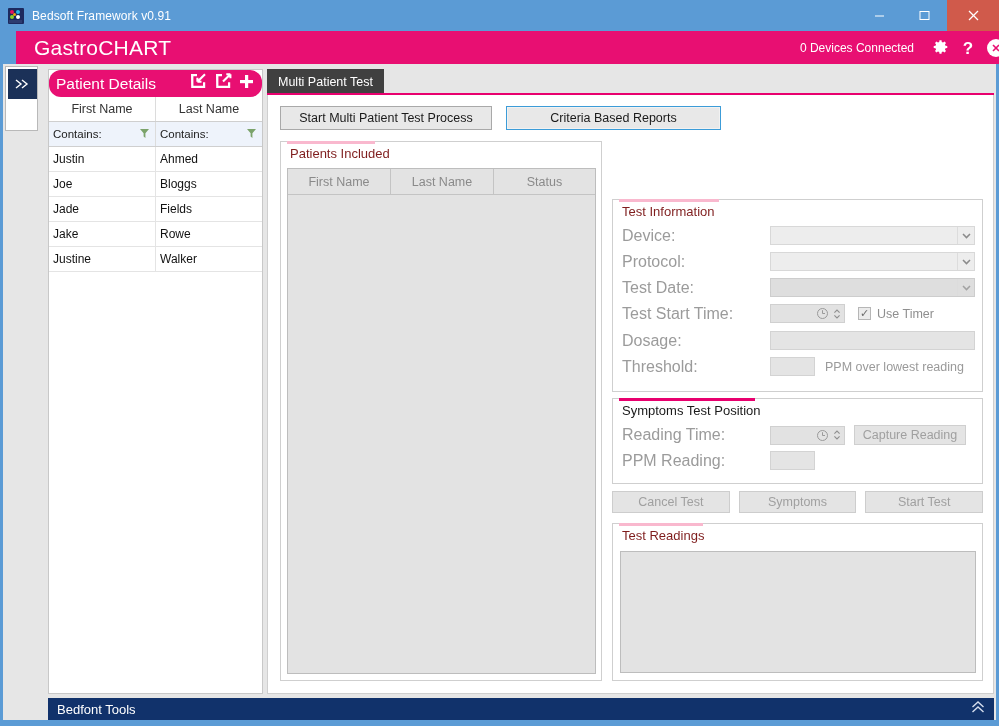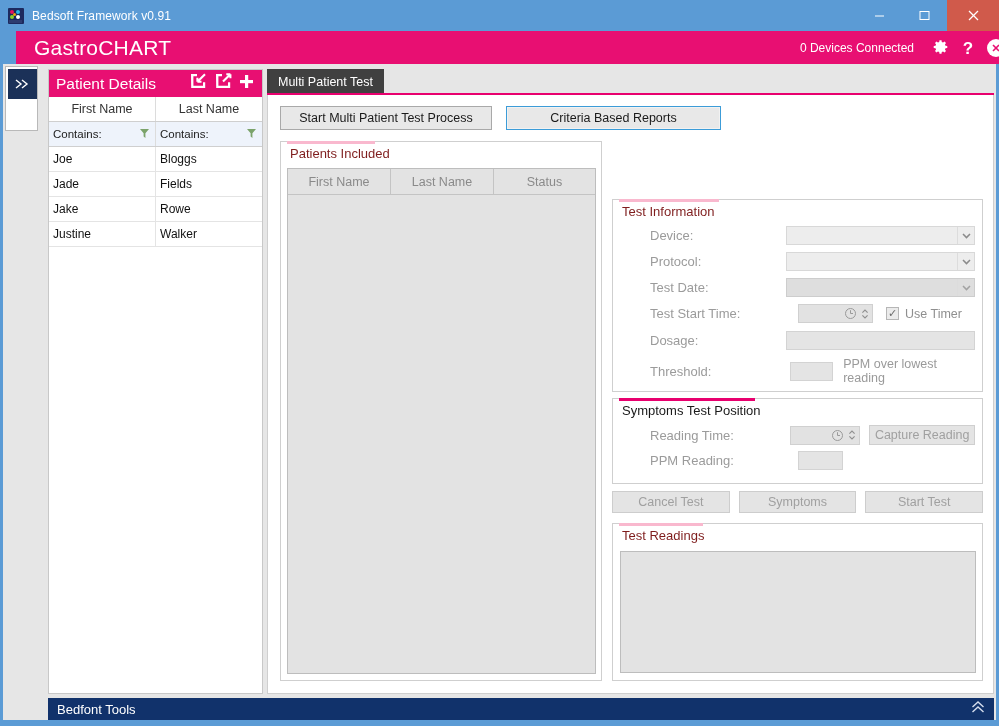--- a/index.html
+++ b/index.html
@@ -83,20 +83,21 @@
   }
 
   
   .patients {
     position:absolute; left:45px; top:5px; width:215px; height:625px;
     background:#ffffff; border:1px solid #c8c8c8;
   }
   .patients-hdr {
     height:27px; background:#e80f72; display:flex; align-items:center;
     padding-left:7px;
+    border-radius:12px;
   }
   .patients-hdr .t { color:#ffffff; font-size:15.5px; }
   .patients-hdr .icons { margin-left:auto; display:flex; align-items:center; gap:6px; margin-right:8px;}
   .gridhead {
     display:flex; height:25px; border-bottom:1px solid #cfcfcf; background:#ffffff;
   }
   .gridhead div {
     flex:1; display:flex; align-items:center; justify-content:center;
     font-size:12.5px; color:#333; border-right:1px solid #dcdcdc;
   }
@@ -162,21 +163,21 @@
   .inc-head { display:flex; height:26px; border-bottom:1px solid #c4c4c4; }
   .inc-head div {
     display:flex; align-items:center; justify-content:center;
     font-size:12.5px; color:#8a8a8a; border-right:1px solid #c4c4c4;
   }
   .inc-head div:last-child { border-right:none; }
 
   
   .gp-testinfo { left:344px; top:104px; width:371px; height:193px; }
   .frow { position:absolute; display:flex; align-items:center; }
-  .flabel { font-size:13px; color:#9b9b9b;margin-left:28px; }
+  .flabel { font-size:16px; color:#9b9b9b; }
   .combo {
     height:19px; background:#ededed; border:1px solid #d8d8d8;
     display:flex; align-items:center;
   }
   .combo.darker { background:#dedede; border:1px solid #cdcdcd; }
   .combo .arrow {
     margin-left:auto; width:17px; height:100%;
     display:flex; align-items:center; justify-content:center;
     border-left:1px solid #dcdcdc; color:#8b8b8b; font-size:10px;
   }
@@ -340,20 +341,24 @@
           <span class="funnel">
             <svg width="9" height="9" viewBox="0 0 9 9">
                 <polygon points="0,0 9,0 5.4,4.2 5.4,9 3.6,7.4 3.6,4.2" fill="#7ba36a"></polygon>
               </svg>
           </span>
         </div>
       </div>
 
       <div>
         <div class="prow">
+          <div class="c">Justin</div>
+          <div class="c">Ahmed</div>
+        </div>
+        <div class="prow">
           <div class="c">Joe</div>
           <div class="c">Bloggs</div>
         </div>
         <div class="prow">
           <div class="c">Jade</div>
           <div class="c">Fields</div>
         </div>
         <div class="prow">
           <div class="c">Jake</div>
           <div class="c">Rowe</div>

